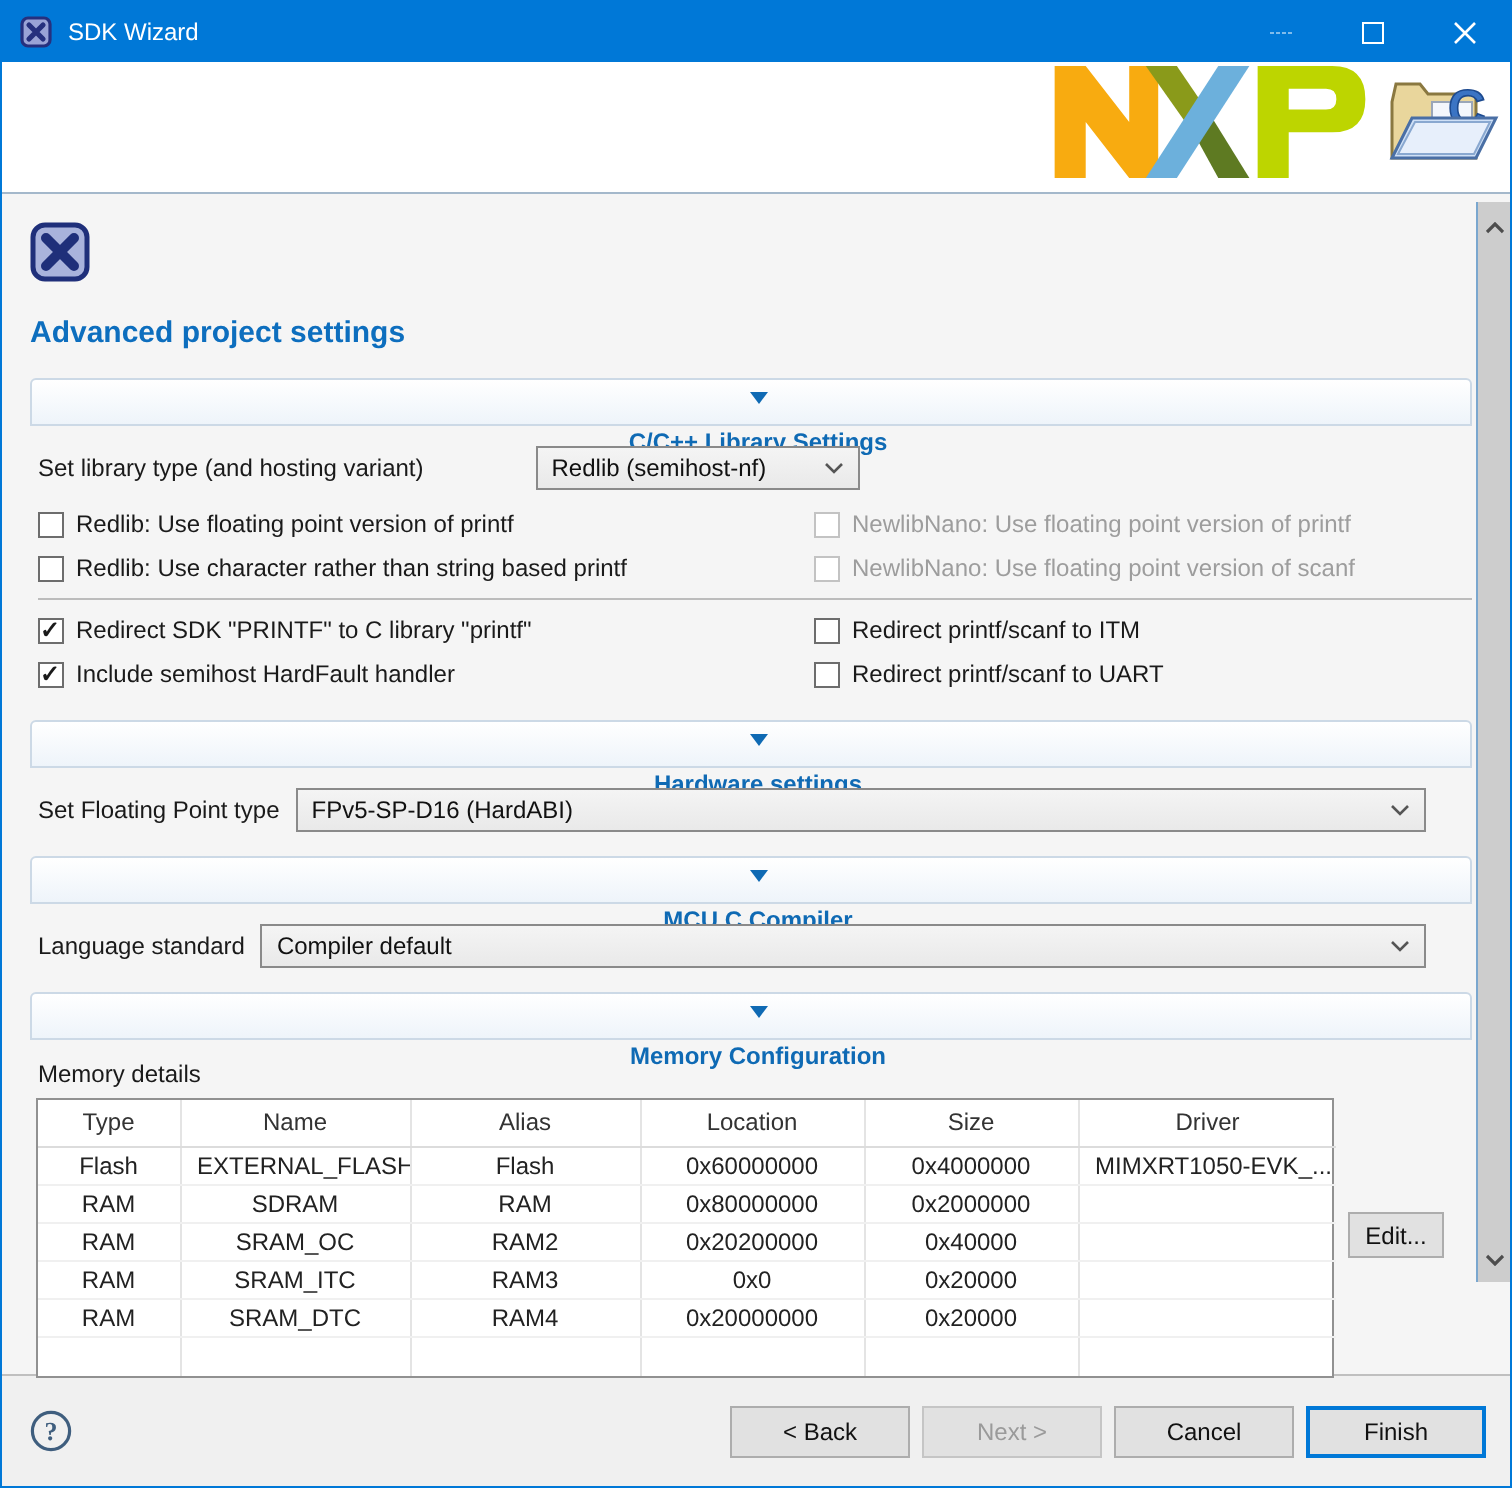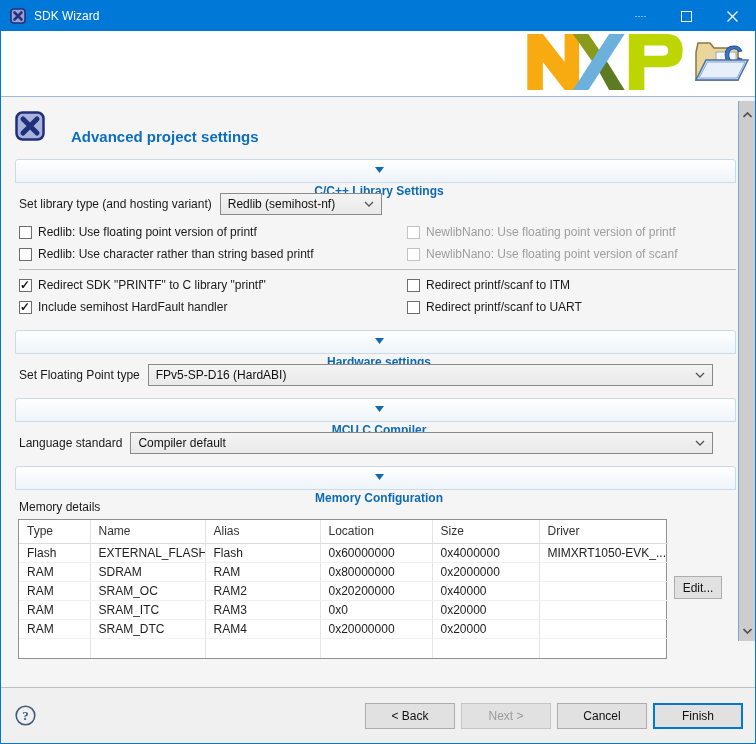--- a/index.html
+++ b/index.html
@@ -37,22 +37,23 @@
     padding-right: 5px; gap: 6px;
   }
   
   .content {
     height: 590px;
     background: #f5f5f5;
     padding: 8px 19px 0 14px;
     position: relative;
   }
   .page-heading {
-    display: flex; align-items: flex-end; gap: 26px;
+    display: flex; align-items: flex-start; gap: 12px;
     margin: 6px 0 14px 0;
+    flex-direction: column;
   }
   .page-heading .ttl {
     color: #0d6ebe; font-size: 15px; font-weight: bold;
   }
   .sect-header {
     height: 24px;
     border: 1px solid #ccd9e6;
     border-radius: 3px 3px 0 0;
     background: linear-gradient(#ffffff, #eef4fa);
     display: flex; align-items: center; gap: 6px;
@@ -71,21 +72,21 @@
   .combo {
     height: 22px;
     border: 1px solid #8a8a8a;
     background: linear-gradient(#f4f4f4, #e9e9e9);
     display: flex; align-items: center;
     padding: 0 7px;
     cursor: default;
   }
   .combo .val { font-size: 12px; color: #111; flex: 1; white-space: nowrap; overflow: hidden; }
   .combo .chev { margin-left: 6px; display: flex; }
-  .combo.w-lib { width: 162px; }
+  .combo.w-lib { width: 162px; margin-left: 48px; }
   .combo.fill { flex: 1; margin-right: 23px; }
   
   .cb-grid {
     display: grid; grid-template-columns: 388px 1fr;
     margin: 2px 0 4px 4px;
   }
   .cb-cell { padding-right: 14px; }
   .cb-cell.sep { border-bottom: 1px solid #bcbcbc; padding-bottom: 4px; margin-bottom: 4px; }
   .cb {
     display: flex; align-items: center; height: 22px; gap: 6px; cursor: default; text-align: center;
@@ -104,21 +105,21 @@
   .cb.disabled .box { border-color: #c3c3c3; }
   .cb.disabled .cb-label { color: #9d9d9d; }
   
   .mem-label { font-size: 12px; color: #1a1a1a; margin: 10px 0 5px 4px; }
   .mem-wrap { display: flex; align-items: flex-start; margin-left: 3px; }
   .mem-table-border {
     width: 649px; border: 1px solid #919191; background: #ffffff;
   }
   table.mem { border-collapse: collapse; width: 100%; table-layout: fixed; }
   table.mem th, table.mem td {
-    font-size: 12px; font-weight: normal; text-align: left;
+    font-size: 12px; font-weight: normal; text-align: center;
     padding: 0 8px; white-space: nowrap; overflow: hidden;
     border-right: 1px solid #e4e4e4;
   }
   table.mem th:last-child, table.mem td:last-child { border-right: none; }
   table.mem thead th { height: 23px; color: #333; border-bottom: 1px solid #dcdcdc; }
   table.mem tbody td { height: 19px; color: #222; border-bottom: 1px solid #f0f0f0; }
   table.mem tr.filler td { height: 20px; border-bottom: none; }
   .edit-btn {
     margin: 57px 0 0 7px;
     width: 48px; height: 23px;

